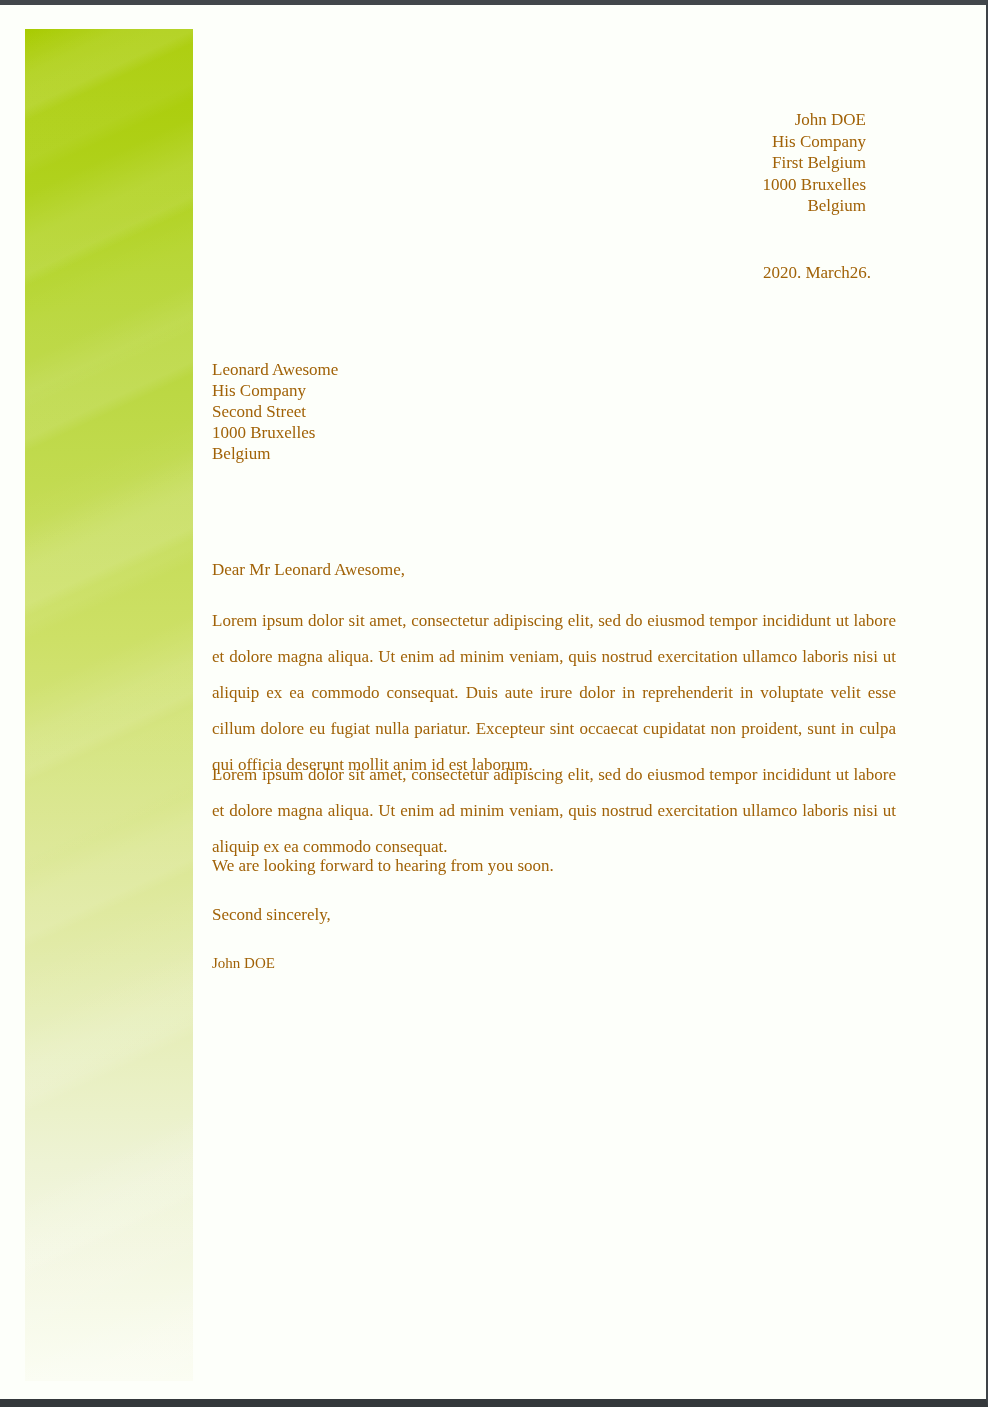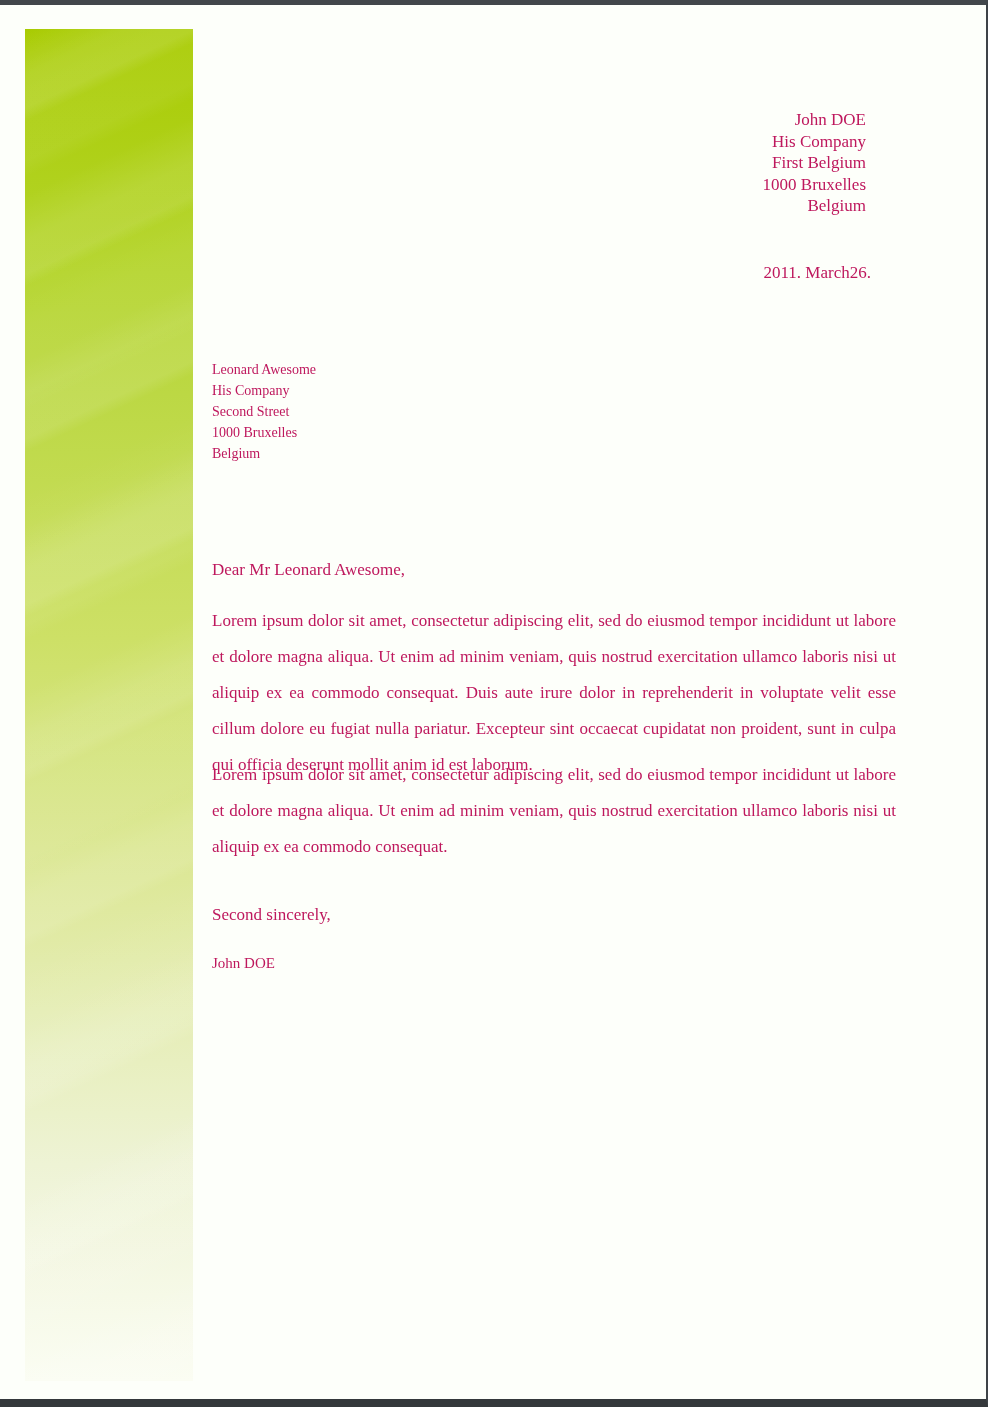--- a/index.html
+++ b/index.html
@@ -11,21 +11,21 @@
     position: relative;
     width: 988px;
     height: 1407px;
     box-sizing: border-box;
     background: #fdfffa;
     border-top: 5px solid #42474b;
     border-bottom: 8px solid #34383b;
     border-right: 2px solid #3e4347;
     overflow: hidden;
     font-family: "Liberation Serif", "DejaVu Serif", serif;
-    color: #be185d;
+    color: #a16207;
   }
   .accent-bar {
     position: absolute;
     left: 25px;
     top: 24px;
     width: 168px;
     height: 1352px;
     background:
       repeating-linear-gradient(155deg,
         rgba(255,255,255,0.00) 0px,
@@ -61,21 +61,21 @@
     top: 258px;
     right: 115px;
     text-align: right;
     font-size: 17px;
   }
   .recipient {
     position: absolute;
     left: 212px;
     top: 355px;
     text-align: left;
-    font-size: 14px;
+    font-size: 17px;
     line-height: 20.9px;
   }
   .salutation {
     position: absolute;
     left: 212px;
     top: 555px;
     font-size: 17px;
   }
   .body-para {
     position: absolute;
@@ -114,34 +114,35 @@
   <div class="accent-bar"></div>
 
   <div class="sender">
     <div>John DOE</div>
     <div>His Company</div>
     <div>First Belgium</div>
     <div>1000 Bruxelles</div>
     <div>Belgium</div>
   </div>
 
-  <div class="date-line">2011. March26.</div>
+  <div class="date-line">2020. March26.</div>
 
   <div class="recipient">
     <div>Leonard Awesome</div>
     <div>His Company</div>
     <div>Second Street</div>
     <div>1000 Bruxelles</div>
     <div>Belgium</div>
   </div>
 
   <div class="salutation">Dear Mr Leonard Awesome,</div>
 
   <div class="body-para para-1">Lorem ipsum dolor sit amet, consectetur adipiscing elit, sed do eiusmod tempor incididunt ut labore et dolore magna aliqua. Ut enim ad minim veniam, quis nostrud exercitation ullamco laboris nisi ut aliquip ex ea commodo consequat. Duis aute irure dolor in reprehenderit in voluptate velit esse cillum dolore eu fugiat nulla pariatur. Excepteur sint occaecat cupidatat non proident, sunt in culpa qui officia deserunt mollit anim id est laborum.</div>
 
   <div class="body-para para-2">Lorem ipsum dolor sit amet, consectetur adipiscing elit, sed do eiusmod tempor incididunt ut labore et dolore magna aliqua. Ut enim ad minim veniam, quis nostrud exercitation ullamco laboris nisi ut aliquip ex ea commodo consequat.</div>
 
+  <div class="closing-line">We are looking forward to hearing from you soon.</div>
 
   <div class="valediction">Second sincerely,</div>
 
   <div class="signature">John DOE</div>
 
 </div>
 
 </body></html>

